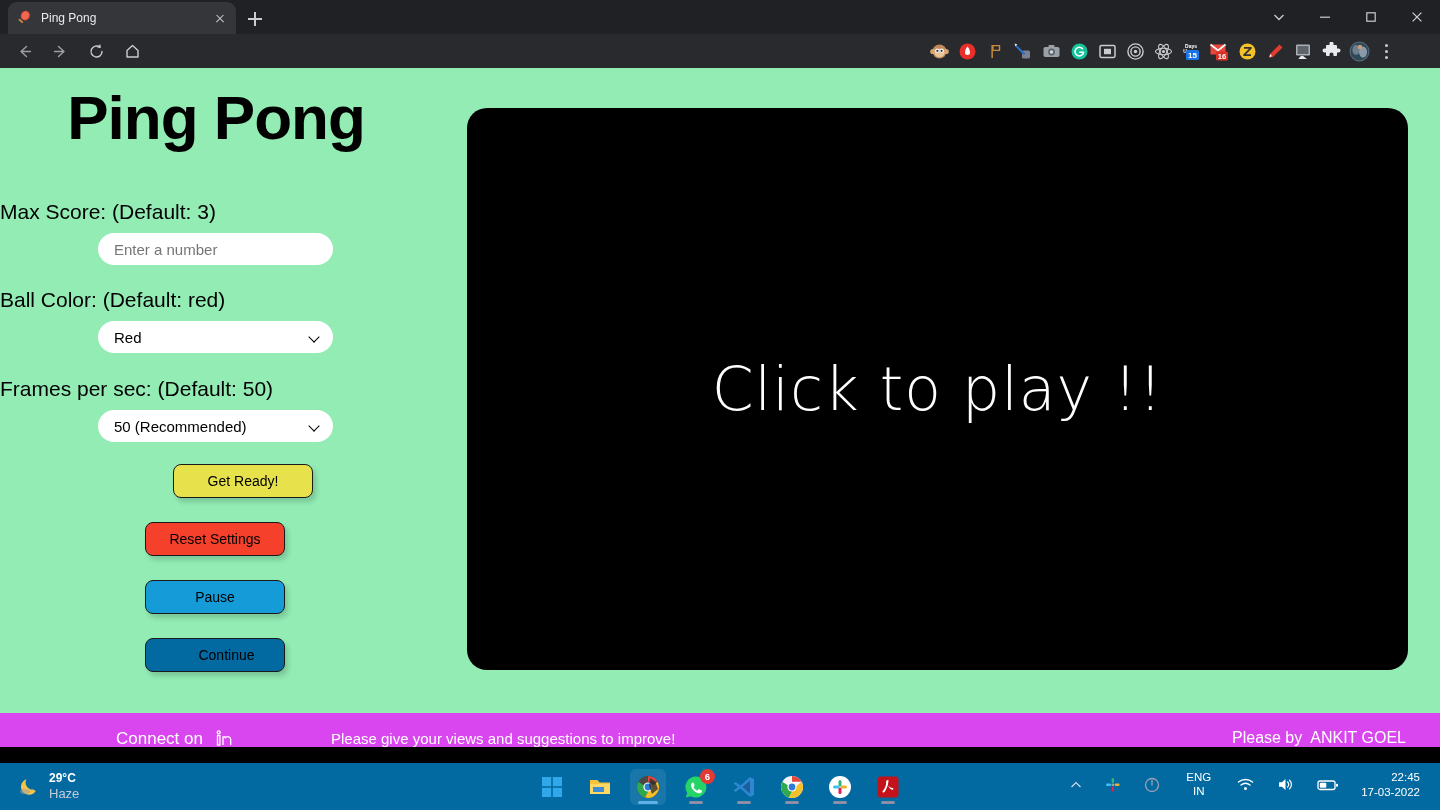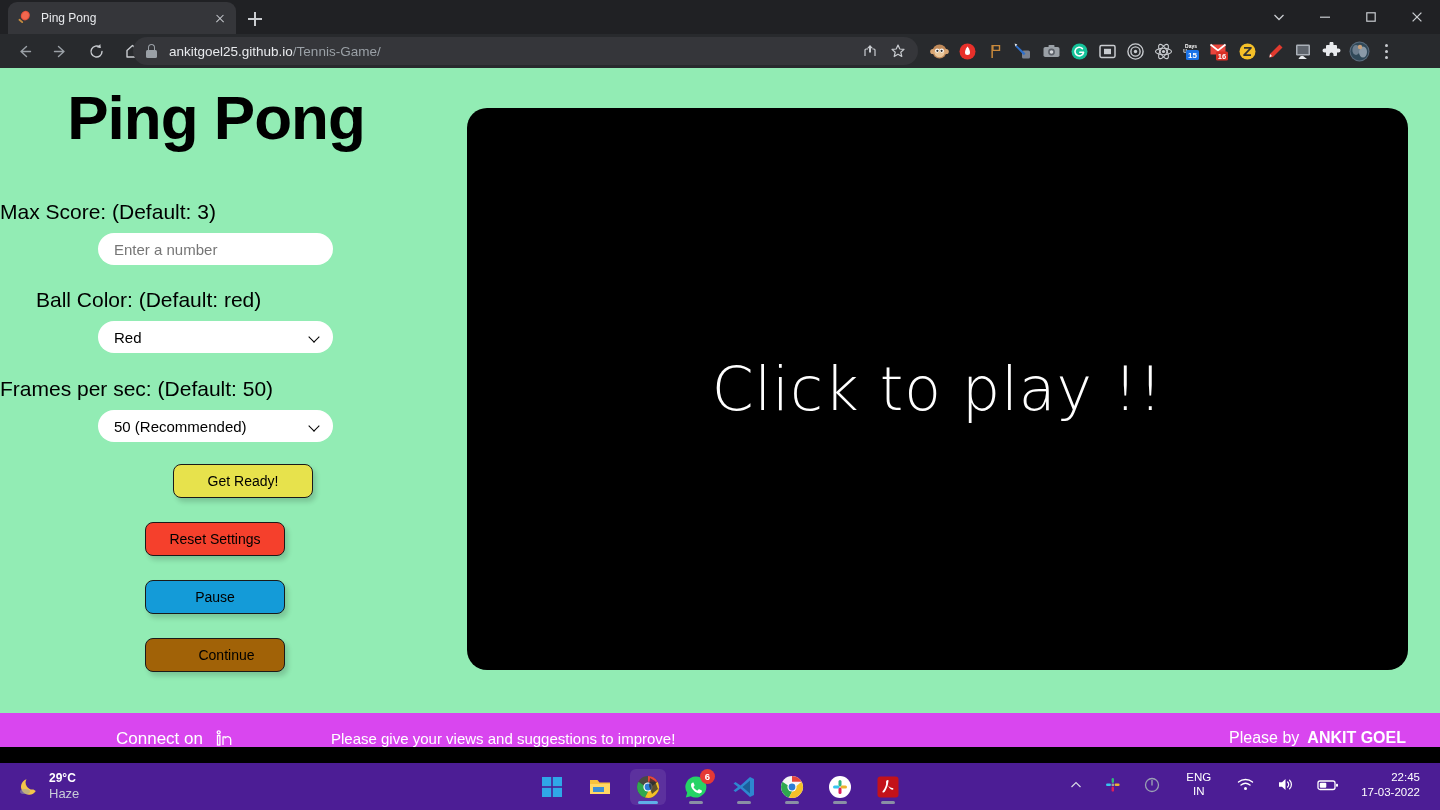--- a/index.html
+++ b/index.html
@@ -68,21 +68,21 @@
   .left-pane { position:absolute; left:0; top:0; width:432px; height:645px; }
   .title {
     position:absolute; left:0; top:14px; width:432px; text-align:center;
     font-size:62px; font-weight:bold; color:#000; letter-spacing:-1px;
   }
   .field-label {
     position:absolute; left:0; width:432px; text-align:left;
     font-size:21px; color:#000;
   }
   .lbl-score  { top:132px; }
-  .lbl-color  { top:220px;margin-left:36px; }
+  .lbl-color  { top:220px; }
   .lbl-fps    { top:309px; }
 
   .pill {
     position:absolute; left:98px; width:235px; height:32px;
     background:#fff; border:none; border-radius:16px;
     font-size:15px; color:#0369a1; padding:0 16px;
     font-family:"Liberation Sans", sans-serif; outline:none;
   }
   .pill::placeholder { color:#767676; }
   .inp-score { top:165px; }
@@ -105,46 +105,46 @@
   .gbtn {
     position:absolute; left:145px; width:140px; height:34px;
     border:1.6px solid #1a1a1a; border-radius:8px;
     font-size:14px; color:#000; cursor:pointer;
     font-family:"Liberation Sans", sans-serif;
     box-shadow:3px 4px 5px rgba(0,0,0,0.16);
   }
   .btn-ready    { top:396px; background:#E7E24C;margin-left:28px; }
   .btn-reset    { top:454px; background:#F5402C; }
   .btn-pause    { top:512px; background:#149BD8; }
-  .btn-continue { top:570px; background:#a16207;padding-left:23px; }
+  .btn-continue { top:570px; background:#0369a1;padding-left:23px; }
 
   .canvas {
     position:absolute; left:467px; top:40px; width:941px; height:562px;
     background:#000; border-radius:20px;
     display:flex; align-items:center; justify-content:center;
   }
   .canvas-text {
     color:#fff; font-size:60px;
     font-family:"DejaVu Sans", sans-serif; font-weight:300;
     letter-spacing:1px;
   }
 
   
   .footer {
     position:absolute; left:0; top:713px; width:1440px; height:34px;
     background:#d946ef; color:#fff;
   }
   .f-left { position:absolute; left:116px; top:15px; display:flex; align-items:center; gap:11px; font-size:17px; }
   .f-mid  { position:absolute; left:331px; top:17px; font-size:15px; }
   .f-right{ position:absolute; right:34px; top:16px; font-size:16px; display:flex; gap:8px; }
-  .f-right b { font-weight:bold; }
+  .f-right b { font-weight:normal; }
   .li-icon { font-size:19px; line-height:1; }
 
   
-  .taskbar { position:absolute; left:0; top:763px; width:1440px; height:47px; background:#4c1d95; }
+  .taskbar { position:absolute; left:0; top:763px; width:1440px; height:47px; background:#0369a1; }
 
   .weather { position:absolute; left:18px; top:8px; display:flex; align-items:center; gap:9px; }
   .moon { font-size:19px; }
   .w-txt { line-height:1.25; }
   .w-temp { font-size:12px; color:#fff; font-weight:bold; }
   .w-cond { font-size:13px; color:#c8cbd8; }
 
   .tb-center { position:absolute; left:50%; top:0; transform:translateX(-50%); height:47px; display:flex; align-items:center; gap:12px; }
   .tbi { width:36px; height:36px; position:relative; display:flex; align-items:center; justify-content:center; border-radius:6px; }
   .tbi.active { background:rgba(255,255,255,0.09); }
@@ -223,40 +223,20 @@
         <path d="M12.4 1 L12.6 4.7 L9 4.5 Z" fill="#c9ccd0"></path>
       </svg>
     </div>
     <div class="navbtn">
       <svg width="17" height="17" viewBox="0 0 17 17">
           <path d="M8.5 2.6 L14 7.6 V14 H3 V7.6 Z" fill="none" stroke="#c9ccd0" stroke-width="1.4" stroke-linejoin="round"></path>
         </svg>
     </div>
   </div>
 
-  <div class="omnibox">
-    <span class="lock">
-      <span class="lock-shackle"></span>
-        <span class="lock-body"></span>
-    </span>
-    <span class="url"><b>ankitgoel25.github.io</b><span>/Tennis-Game/</span></span>
-    <span class="omni-actions">
-      <span class="ext">
-        <svg width="16" height="16" viewBox="0 0 16 16">
-            <path d="M3 13 V7 A1 1 0 0 1 4 6 H6 M10.5 6 H12 A1 1 0 0 1 13 7 V13" fill="none" stroke="#c9ccd0" stroke-width="1.2"></path>
-            <path d="M8 2 L11 5.2 H9 V9.5 H7 V5.2 H5 Z" fill="#c9ccd0"></path>
-          </svg>
-      </span>
-      <span class="ext">
-        <svg width="16" height="16" viewBox="0 0 16 16">
-            <path d="M8 2 L9.8 6 L14 6.4 L10.8 9.3 L11.8 13.5 L8 11.2 L4.2 13.5 L5.2 9.3 L2 6.4 L6.2 6 Z" fill="none" stroke="#c9ccd0" stroke-width="1.2" stroke-linejoin="round"></path>
-          </svg>
-      </span>
-    </span>
-  </div>
 
   <div class="extstrip">
     <span class="ext">
       <svg width="19" height="19" viewBox="0 0 19 19">
           <circle cx="9.5" cy="9.5" r="7" fill="#C08A5A"></circle>
           <circle cx="2.8" cy="9.5" r="2.6" fill="#D9A673"></circle>
           <circle cx="16.2" cy="9.5" r="2.6" fill="#D9A673"></circle>
           <ellipse cx="9.5" cy="11" rx="5" ry="4.3" fill="#E9C79B"></ellipse>
           <circle cx="7.2" cy="8.6" r="2.1" fill="#fff"></circle>
           <circle cx="11.8" cy="8.6" r="2.1" fill="#fff"></circle>

